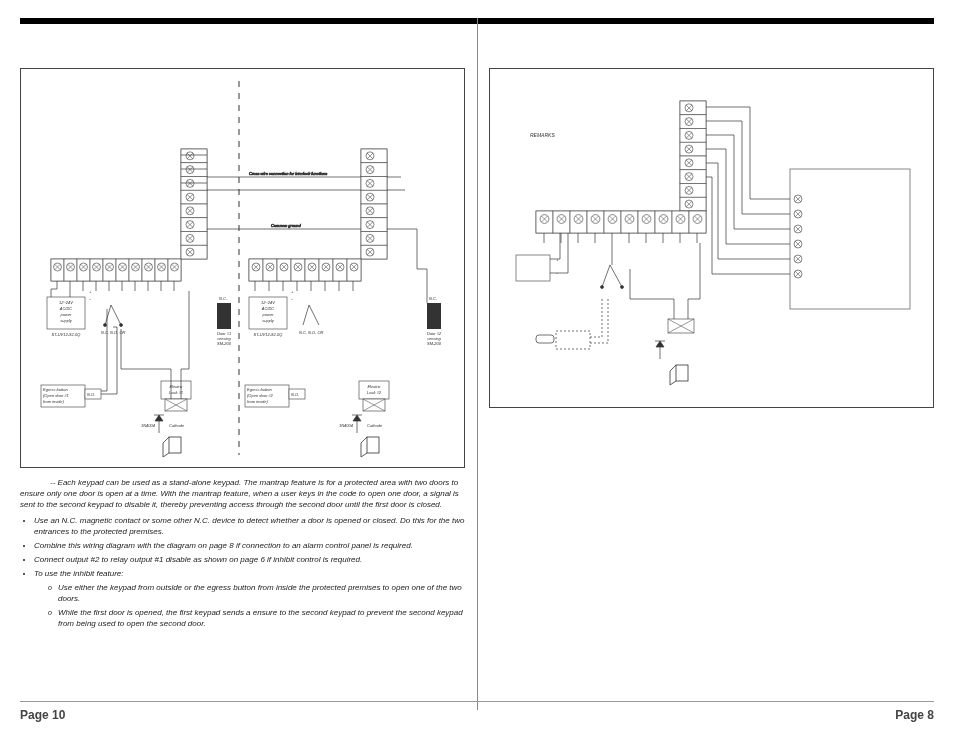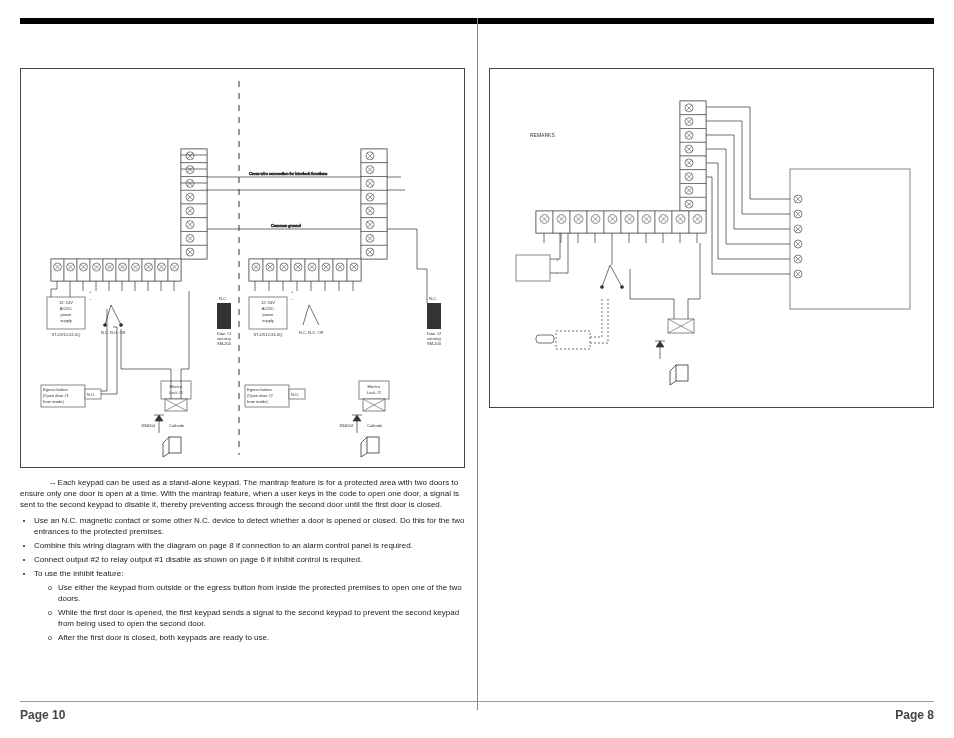--- a/index.html
+++ b/index.html
@@ -23,20 +23,21 @@
     top: 18px;
     bottom: 28px;
     left: 477px;
     width: 0;
     border-left: 1px solid #888;
   }
   .page-left, .page-right {
     position: absolute;
     top: 34px;
     bottom: 28px;
+    font-style: italic;
   }
   .page-left { left: 20px; width: 445px; }
   .page-right { right: 20px; width: 445px; }
   .page-footer-line {
     position: absolute;
     left: 20px; right: 20px;
     bottom: 36px;
     height: 0;
     border-top: 1px solid #999;
   }
@@ -425,22 +426,21 @@
   <div class="body-text">
     <p><span style="display:inline-block;width:30px"></span><span>-- Each keypad can be used as a stand-alone keypad. The mantrap feature is for a protected area with two doors to ensure only one door is open at a time. With the mantrap feature, when a user keys in the code to open one door, a signal is sent to the second keypad to disable it, thereby preventing access through the second door until the first door is closed.</span></p>
     <ul>
       <li>Use an N.C. magnetic contact or some other N.C. device to detect whether a door is opened or closed. Do this for the two entrances to the protected premises.</li>
       <li>Combine this wiring diagram with the diagram on page 8 if connection to an alarm control panel is required.</li>
       <li>Connect output #2 to relay output #1 disable as shown on page 6 if inhibit control is required.</li>
       <li>
         <span>To use the inhibit feature:</span>
         <ul>
           <li>Use either the keypad from outside or the egress button from inside the protected premises to open one of the two doors.</li>
-          <li>While the first door is opened, the first keypad sends a signal to the second keypad to prevent the second keypad from being used to open the second door.</li>
-          <li>After the first door is closed, both keypads are ready to use.</li>
+          <li>While the first door is opened, the first keypad sends a ensure to the second keypad to prevent the second keypad from being used to open the second door.</li>
         </ul>
       </li>
     </ul>
   </div>
 </div>
 
 <div class="page-right">
   <div class="diagram-frame frame-right">
     <svg width="443" height="338" viewBox="0 0 443 338">
       <text class="svg-label" x="40" y="68">REMARKS</text>

